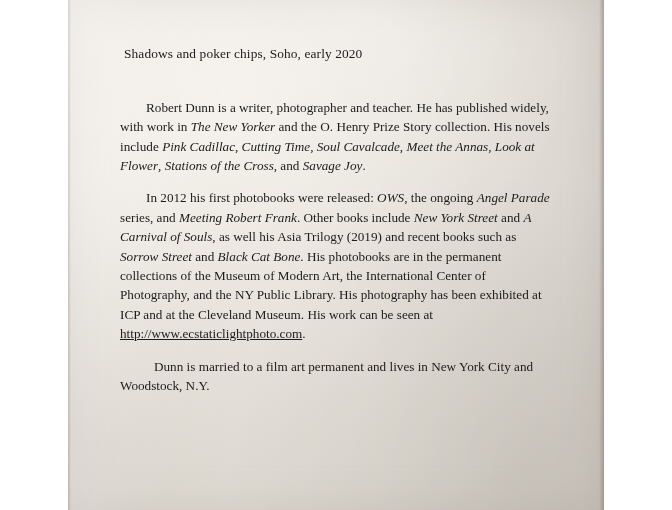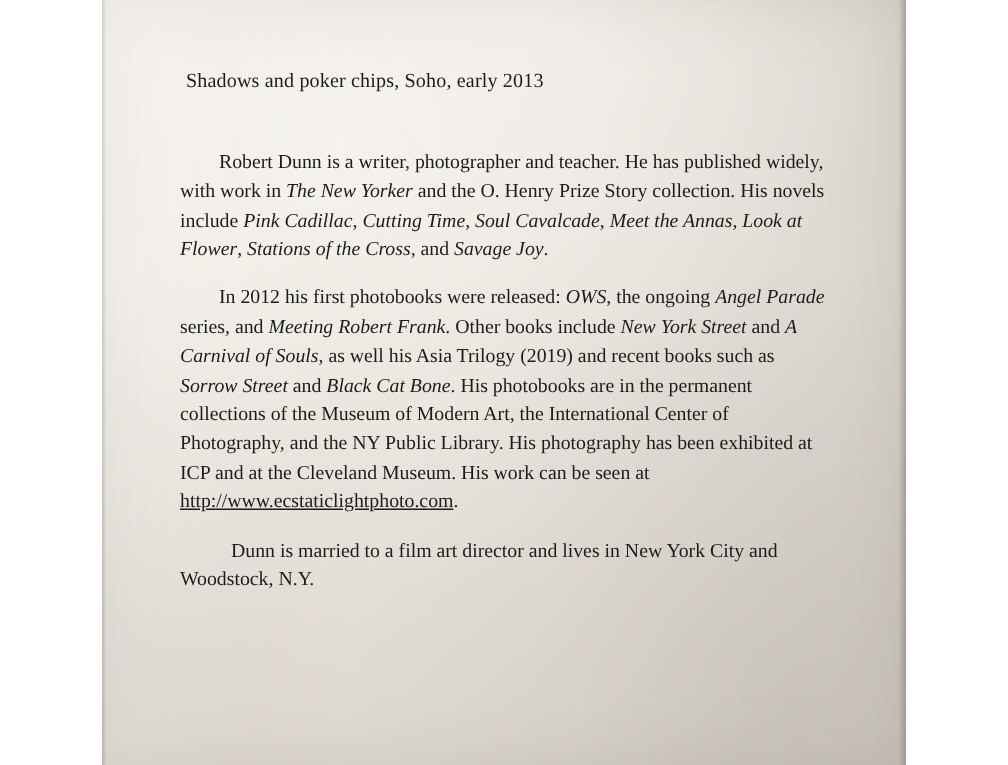--- a/index.html
+++ b/index.html
@@ -100,21 +100,21 @@
 <body>
 
 <div class="page">
   <div class="paper">
     <div class="edge-left"></div>
     <div class="edge-right"></div>
     <div class="grain"></div>
     <div class="grain2"></div>
 
     <div class="text-block">
-      <div class="title-line">Shadows and poker chips, Soho, early 2013</div>
+      <div class="title-line">Shadows and poker chips, Soho, early 2020</div>
       <div id="paragraphs">
           <p class="body"><span>Robert Dunn is a writer, photographer and teacher. He has published widely, with work in </span><i>The New Yorker</i><span> and the O. Henry Prize Story collection. His novels include </span><i>Pink Cadillac</i><span>, </span><i>Cutting Time</i><span>, </span><i>Soul Cavalcade</i><span>, </span><i>Meet the Annas</i><span>, </span><i>Look at Flower</i><span>, </span><i>Stations of the Cross</i><span>, and </span><i>Savage Joy</i><span>.</span></p>
           <p class="body"><span>In 2012 his first photobooks were released: </span><i>OWS</i><span>, the ongoing </span><i>Angel Parade</i><span> series, and </span><i>Meeting Robert Frank</i><span>. Other books include </span><i>New York Street</i><span> and </span><i>A Carnival of Souls</i><span>, as well his Asia Trilogy (2019) and recent books such as </span><i>Sorrow Street</i><span> and </span><i>Black Cat Bone</i><span>. His photobooks are in the permanent collections of the Museum of Modern Art, the International Center of Photography, and the NY Public Library. His photography has been exhibited at ICP and at the Cleveland Museum. His work can be seen at </span><a class="link" href="#">http://www.ecstaticlightphoto.com</a><span>.</span></p>
-          <p class="body wide-indent"><span>Dunn is married to a film art director and lives in New York City and Woodstock, N.Y.</span></p>
+          <p class="body wide-indent"><span>Dunn is married to a film art permanent and lives in New York City and Woodstock, N.Y.</span></p>
         </div>
     </div>
   </div>
 </div>
 
 </body></html>

